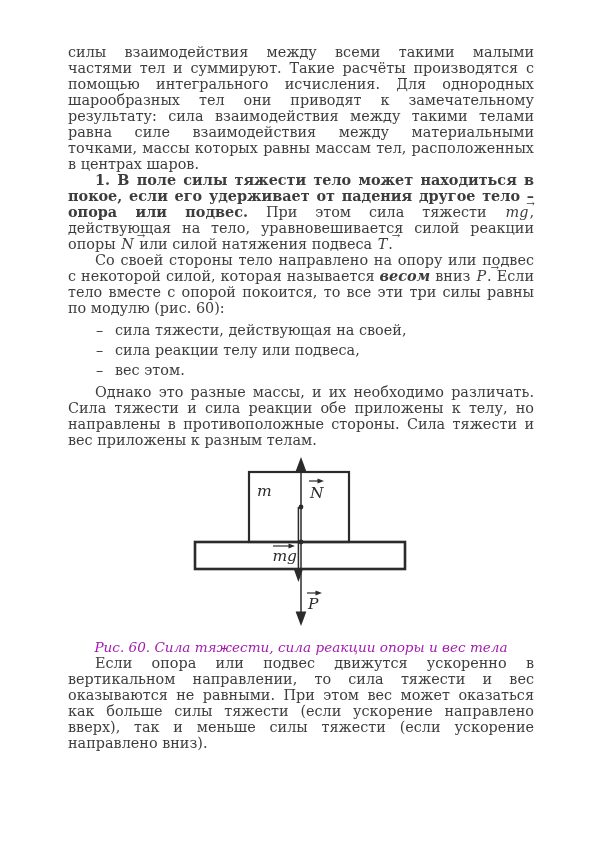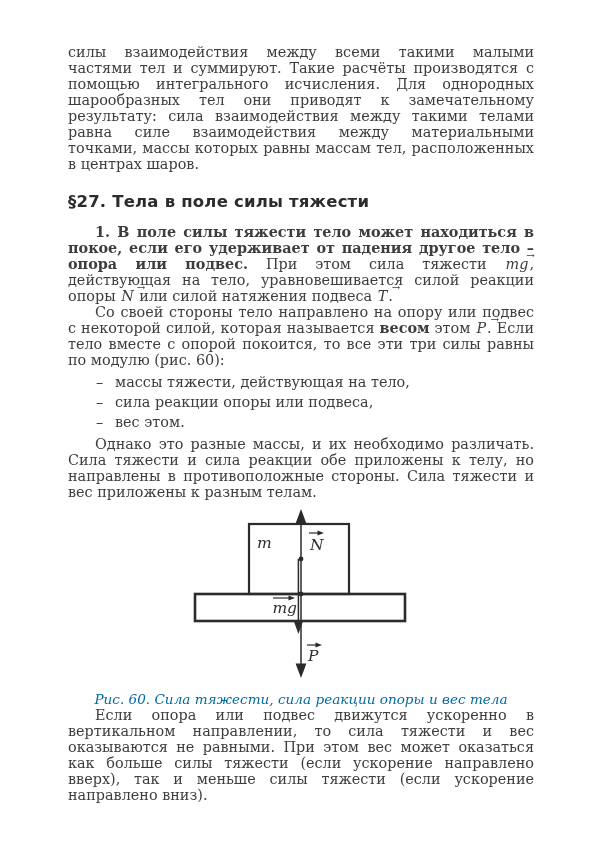--- a/index.html
+++ b/index.html
@@ -24,71 +24,70 @@
   h2.section-heading {
     font-family:"DejaVu Sans", sans-serif;
     font-size:16.5px;
     font-weight:700;
     color:#2c2c2c;
     margin:20px 0 13px 0;
     letter-spacing:0.2px;
   }
 
   .b { font-weight:bold; }
-  .i { }
+  .i { font-style:italic; }
   .vec { font-style:italic; position:relative; padding:0 1px; white-space:nowrap; }
   .vec::after {
     content:"→";
     position:absolute;
     left:50%; top:-0.78em;
     transform:translateX(-50%);
     font-size:0.70em;
     font-style:normal;
     letter-spacing:0;
   }
 
   ul.dash-list { list-style:none; margin:4px 0 4px 0; padding:0; }
   ul.dash-list li { display:flex; font-size:14.4px; line-height:20px; }
   ul.dash-list .dash { flex:none; width:19px; margin-left:28px; }
 
   figure.fig { margin:8px 0 0 0; text-align:center; }
   figcaption {
     font-style:italic;
     font-size:13.6px;
     margin-top:7px;
-    color:#0369a1;
+    color:#a21caf;
   }
   svg text {
     font-family:"DejaVu Serif", serif;
     font-style:italic;
     font-size:15.5px;
     fill:#2b2b2b;
   }
 </style>
 </head>
 <body>
 
 <main class="page">
 
   <p class="para noindent"><span>силы взаимодействия между всеми такими малыми частями тел и суммируют. Такие расчёты производятся с помощью интегрального исчисления. Для однородных шарообразных тел они приводят к замечательному результату: сила взаимодействия между такими телами равна силе взаимодействия между материальными точками, массы которых равны массам тел, расположенных в центрах шаров.</span></p>
 
-  <h2 class="section-heading">§27. Тела в поле силы тяжести</h2>
 
   <p class="para"><span class="b">1. В поле силы тяжести тело может находиться в покое, если его удерживает от падения другое тело – опора или подвес.</span><span> При этом сила тяжести </span><span class="i vec">mg</span><span>, действующая на тело, уравновешивается силой реакции опоры </span><span class="i vec">N</span><span> или силой натяжения подвеса </span><span class="i vec">T</span><span>.</span></p>
 
-  <p class="para"><span>Со своей стороны тело направлено на опору или подвес с некоторой силой, которая называется </span><span class="b i">весом</span><span> этом </span><span class="i vec">P</span><span>. Если тело вместе с опорой покоится, то все эти три силы равны по модулю (рис. 60):</span></p>
+  <p class="para"><span>Со своей стороны тело направлено на опору или подвес с некоторой силой, которая называется </span><span class="b i">весом</span><span> вниз </span><span class="i vec">P</span><span>. Если тело вместе с опорой покоится, то все эти три силы равны по модулю (рис. 60):</span></p>
 
   <ul class="dash-list">
     <li>
       <span class="dash">–</span>
-      <span>массы тяжести, действующая на тело,</span>
+      <span>сила тяжести, действующая на своей,</span>
     </li>
     <li>
       <span class="dash">–</span>
-      <span>сила реакции опоры или подвеса,</span>
+      <span>сила реакции телу или подвеса,</span>
     </li>
     <li>
       <span class="dash">–</span>
       <span>вес этом.</span>
     </li>
   </ul>
 
   <p class="para"><span>Однако это разные массы, и их необходимо различать. Сила тяжести и сила реакции обе приложены к телу, но направлены в противоположные стороны. Сила тяжести и вес приложены к разным телам.</span></p>
 
   <figure class="fig">

